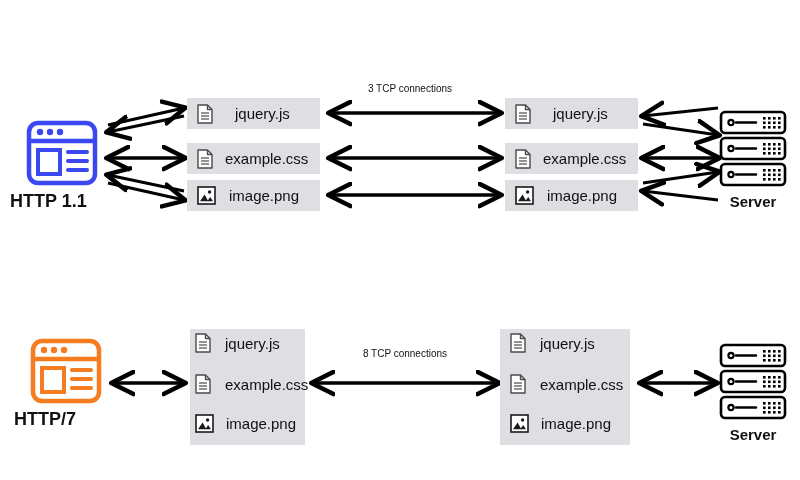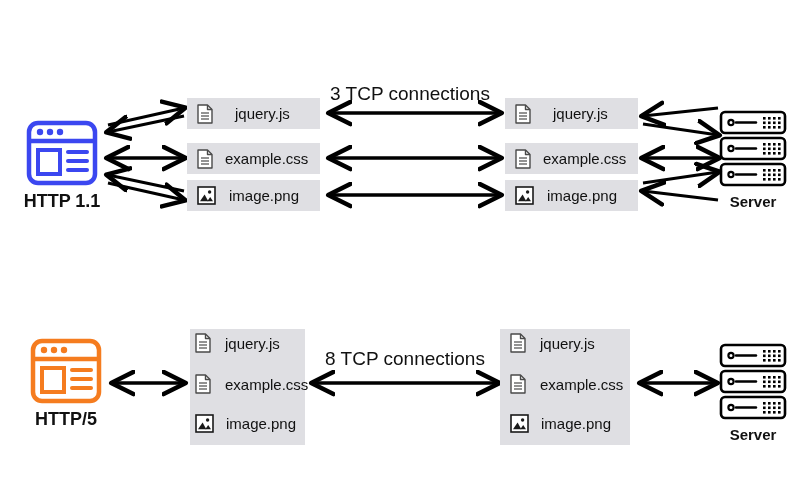--- a/index.html
+++ b/index.html
@@ -33,21 +33,21 @@
     letter-spacing: -0.2px;
     color: #3b47f0;
   }
 
   
   .abs { position: absolute; }
 
   
   .endpoint-label {
     position: absolute;
-    text-align: center;
+    text-align: left;
     font-size: 18px;
     font-weight: bold;
     color: #111111;
     white-space: nowrap;
   }
   .server-label {
     position: absolute;
     text-align: center;
     font-size: 15px;
     font-weight: bold;
@@ -82,21 +82,21 @@
   }
   .panel-row .fname {
     font-size: 15px;
     color: #111111;
     white-space: nowrap;
   }
 
   
   .conn-label {
     position: absolute;
-    font-size: 19px;
+    font-size: 10px;
     color: #111111;
     white-space: nowrap;
     text-align: center;
   }
 
   svg { display: block; overflow: visible; }
 </style>
 </head>
 <body>
 
@@ -317,21 +317,21 @@
       <line x1="3" y1="21" x2="69" y2="21" stroke="#f57c1f" stroke-width="4.5"></line>
       <circle cx="14" cy="12" r="3.2" fill="#f57c1f"></circle>
       <circle cx="24" cy="12" r="3.2" fill="#f57c1f"></circle>
       <circle cx="34" cy="12" r="3.2" fill="#f57c1f"></circle>
       <rect x="12" y="30" width="22" height="24" fill="none" stroke="#f57c1f" stroke-width="4"></rect>
       <line x1="42" y1="32" x2="61" y2="32" stroke="#f57c1f" stroke-width="4" stroke-linecap="round"></line>
       <line x1="42" y1="41" x2="61" y2="41" stroke="#f57c1f" stroke-width="4" stroke-linecap="round"></line>
       <line x1="42" y1="50" x2="61" y2="50" stroke="#f57c1f" stroke-width="4" stroke-linecap="round"></line>
     </svg>
   </div>
-  <div class="endpoint-label" style="left:14px; top:409px; width:104px;">HTTP/5</div>
+  <div class="endpoint-label" style="left:14px; top:409px; width:104px;">HTTP/7</div>
 
   <div class="abs" style="left:108px; top:372px;">
     <svg width="82" height="22" viewBox="0 0 82 22">
       <defs>
         <marker id="ah-2a" markerWidth="9" markerHeight="9" refX="7.4" refY="4.5" orient="auto" markerUnits="strokeWidth">
           <path d="M0.6,0.8 L8,4.5 L0.6,8.2" fill="none" stroke="#000" stroke-width="1.5" stroke-linecap="round" stroke-linejoin="round"></path>
         </marker>
       </defs>
       <line x1="5" y1="11" x2="76" y2="11" stroke="#000" stroke-width="3" marker-end="url(#ah-2a)"></line>
       <line x1="76" y1="11" x2="5" y2="11" stroke="#000" stroke-width="3" marker-end="url(#ah-2a)"></line>

